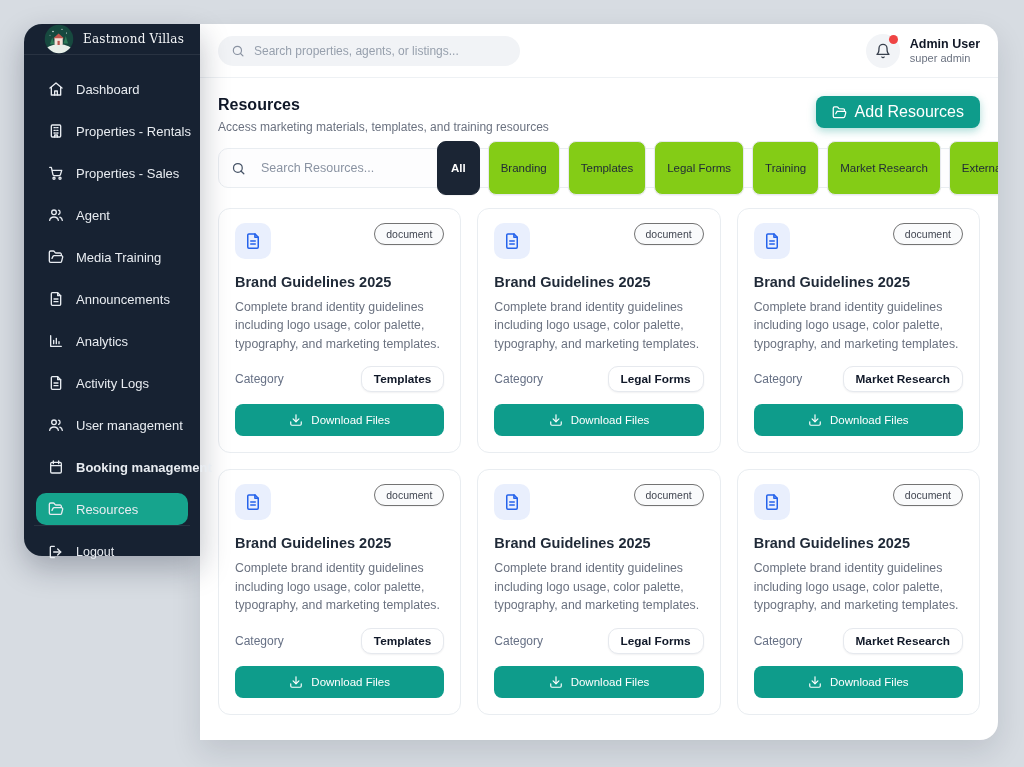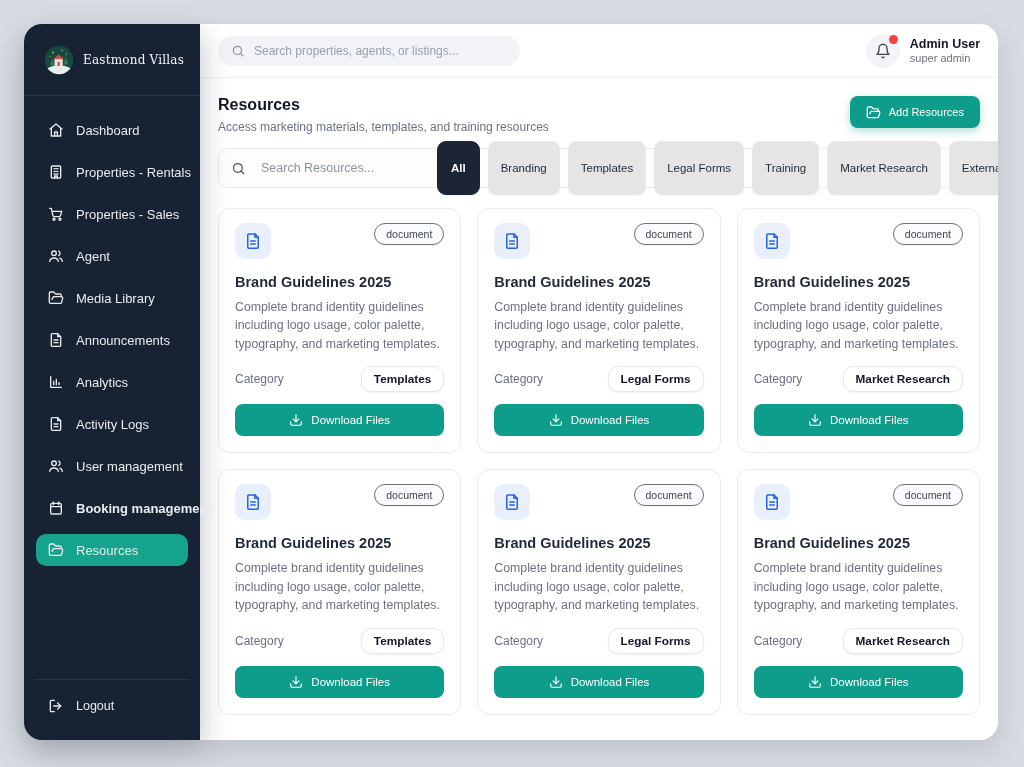--- a/index.html
+++ b/index.html
@@ -4,21 +4,21 @@
 <style>
   :root{
     --page-bg:#d7dce2; --sidebar-bg:#172232; --chip-active:#1b2534;
     --teal:#0e9c8b; --teal-active:#16a48d; --blue:#2563eb; --red:#ef4444;
   }
   *{box-sizing:border-box;margin:0;padding:0}
   body{font-family:"Liberation Sans",sans-serif;background:var(--page-bg)}
   .canvas{position:relative;width:1024px;height:767px;overflow:hidden;background:var(--page-bg)}
 
   
-  .sidebar{position:absolute;left:24px;top:24px;width:176px;height:716px;background:var(--sidebar-bg);
+  .sidebar{position:absolute;left:24px;top:24px;width:176px;height:532px;background:var(--sidebar-bg);
     border-radius:18px 0 0 18px;display:flex;flex-direction:column;z-index:2;
     box-shadow:0 12px 30px rgba(15,23,42,.28)}
   .brand{height:72px;display:flex;align-items:center;gap:9px;padding:0 20px;border-bottom:1px solid rgba(255,255,255,.08)}
   .logo svg{width:30px;height:30px;display:block}
   .brand-name{font-family:"DejaVu Serif",serif;color:#f4f6f8;font-size:12px;letter-spacing:.2px;white-space:nowrap}
   .nav{padding:18px 12px 0;flex:1;display:flex;flex-direction:column;gap:10px}
   .nav-item{display:flex;align-items:center;gap:12px;padding:8px 12px;border-radius:10px;color:#e8ecf1;
     font-size:13px;cursor:pointer;white-space:nowrap}
   .nav-item.active{background:var(--teal-active)}
   .nav-item.bold{font-weight:bold}
@@ -43,31 +43,31 @@
   .bell-wrap svg{width:16px;height:16px}
   .dot{position:absolute;top:1px;right:2px;width:9px;height:9px;border-radius:50%;background:var(--red)}
   .user-name{font-size:12.5px;font-weight:700;color:#111827}
   .user-role{font-size:11px;color:#6b7280;margin-top:1px}
 
   .page-head{display:flex;align-items:flex-start;justify-content:space-between;padding:18px 18px 14px}
   .page-title{font-size:16px;font-weight:700;color:#101828}
   .page-subtitle{font-size:12px;color:#6b7280;margin-top:6px}
   .btn-teal{background:var(--teal);color:#fff;border:none;border-radius:8px;display:flex;align-items:center;
     justify-content:center;gap:8px;cursor:pointer;font-family:inherit}
-  .add-btn{height:28px;padding:16px 16px;font-size:11px;box-shadow:0 3px 8px rgba(14,156,139,.35)}
+  .add-btn{height:28px;padding:16px 16px;font-size:16px;box-shadow:0 3px 8px rgba(14,156,139,.35)}
   .add-btn svg{width:15px;height:15px}
 
   .filter-bar{margin:0 18px;border:1px solid #e9edf1;border-radius:10px;height:40px;display:flex;align-items:center;
     gap:15px;padding:0 12px;background:#fdfdfe}
   .filter-search-icon{display:flex;color:#475467}
   .filter-search-icon svg{width:15px;height:15px}
   .filter-input{flex:1;border:none;outline:none;font-size:12.5px;background:transparent;font-family:inherit;color:#3a4351}
   .filter-input::placeholder{color:#8a93a2}
   .chips{display:flex;gap:8px}
-  .chip{font-size:11.5px;color:#1f2937;background:#e5e5e5;border:1px solid #e6e9ee;border-radius:8px;padding:20px 12px;
+  .chip{font-size:11.5px;color:#1f2937;background:#84cc16;border:1px solid #e6e9ee;border-radius:8px;padding:20px 12px;
     font-family:inherit;cursor:pointer;white-space:nowrap;box-shadow:0 1px 1px rgba(16,24,40,.05)}
   .chip.active{background:var(--chip-active);color:#fff;border-color:var(--chip-active);font-weight:600;
     padding:7px 13px;border-radius:9px}
 
   .grid{display:grid;grid-template-columns:repeat(3,1fr);gap:16px;padding:20px 18px}
   .card{border:1px solid #e9edf1;border-radius:12px;padding:14px 16px 16px;background:#fff}
   .card-top{display:flex;justify-content:space-between;align-items:flex-start}
   .file-tile{width:36px;height:36px;border-radius:10px;background:#e9effd;color:var(--blue);
     display:flex;align-items:center;justify-content:center}
   .file-tile svg{width:18px;height:18px}
@@ -155,21 +155,21 @@
             </svg>
           </span>
     <span class="nav-label">Agent</span>
   </div>
         <div class="nav-item">
     <span class="nav-icon">
             <svg viewBox="0 0 24 24" fill="none" stroke="currentColor" stroke-width="2" stroke-linecap="round" stroke-linejoin="round">
               <path d="m6 14 1.45-2.9A2 2 0 0 1 9.24 10H20a2 2 0 0 1 1.94 2.5l-1.55 6a2 2 0 0 1-1.94 1.5H4a2 2 0 0 1-2-2V5a2 2 0 0 1 2-2h3.93a2 2 0 0 1 1.66.9l.82 1.2a2 2 0 0 0 1.66.9H18a2 2 0 0 1 2 2v2"></path>
             </svg>
           </span>
-    <span class="nav-label">Media Library</span>
+    <span class="nav-label">Media Training</span>
   </div>
         <div class="nav-item">
     <span class="nav-icon">
             <svg viewBox="0 0 24 24" fill="none" stroke="currentColor" stroke-width="2" stroke-linecap="round" stroke-linejoin="round">
               <path d="M14.5 2.5h-8A1.5 1.5 0 0 0 5 4v16a1.5 1.5 0 0 0 1.5 1.5h11A1.5 1.5 0 0 0 19 20V7z"></path>
               <path d="M14.5 2.5V7H19"></path>
               <path d="M9 12h6M9 16h6"></path>
             </svg>
           </span>
     <span class="nav-label">Announcements</span>

